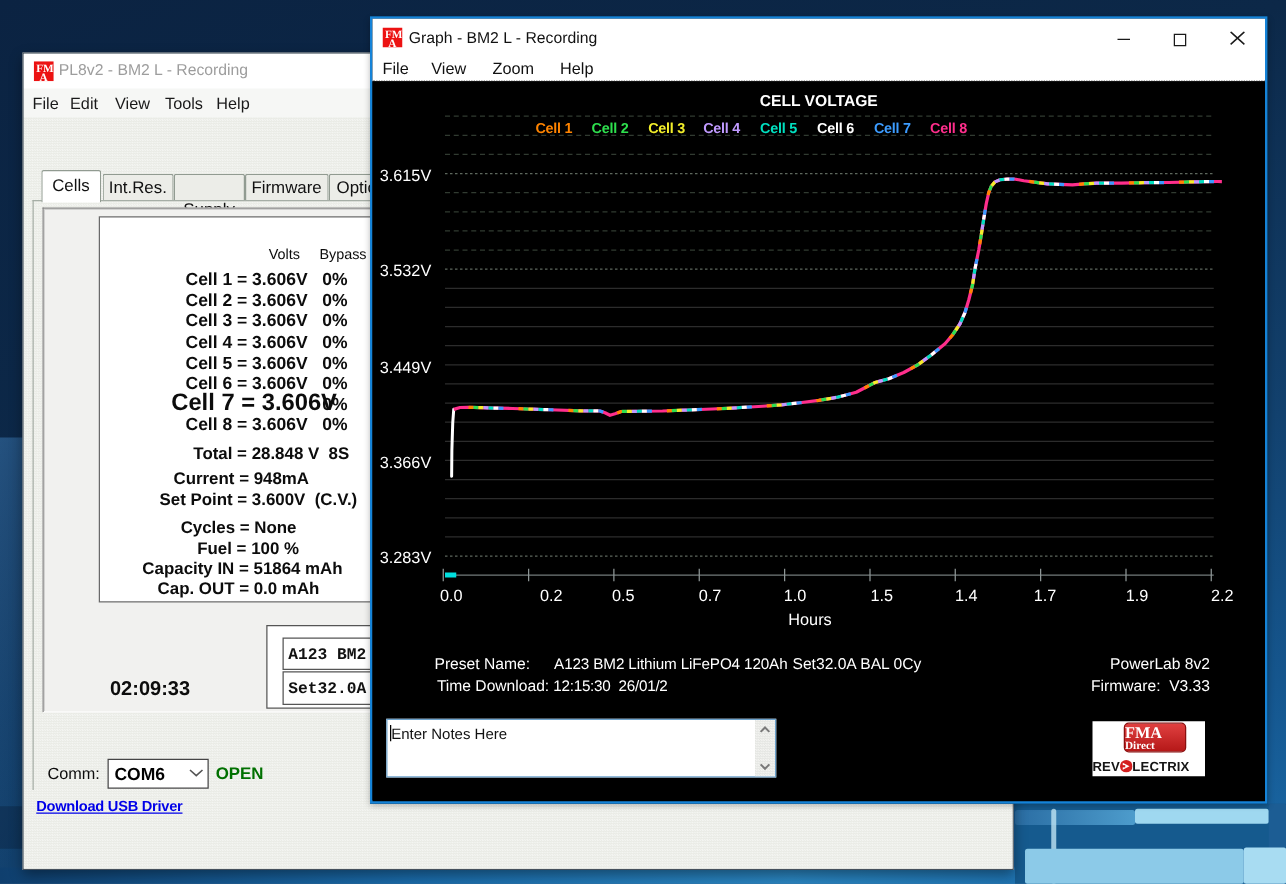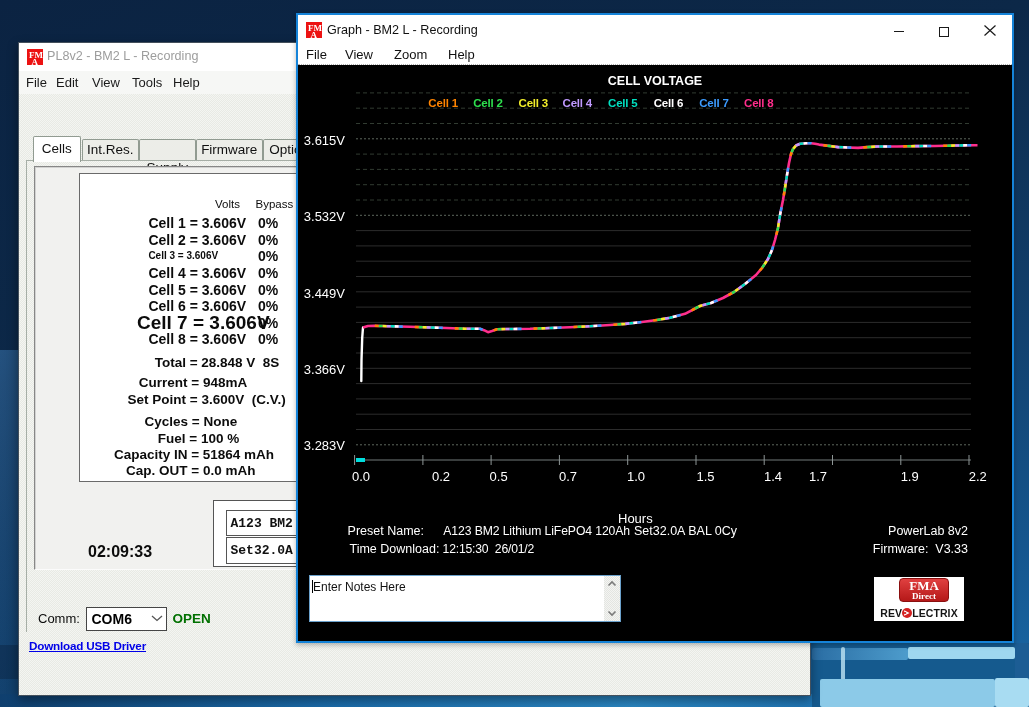--- a/index.html
+++ b/index.html
@@ -32,22 +32,22 @@
 #win2 { left:296px; top:13px; width:718px; height:630px; background:#000; border:2px solid #1583d8; box-shadow:0 2px 5px rgba(0,0,0,.28); }
 #w2title { position:absolute; left:0; top:0; width:100%; height:29px; background:#fff; }
 #w2menu { position:absolute; left:0; top:29px; width:100%; height:21px; background:#fff; font-size:13px; color:#111; border-bottom:1px dotted #b0b0b0; }
 #w2menu span { position:absolute; top:3px; }
 #w2client { position:absolute; left:0; top:50px; width:714px; height:575px; background:#000; }
 #chart { position:absolute; left:0; top:0; }
 .wlab { position:absolute; color:#fff; font-size:13px; line-height:16px; }
 .leg { position:absolute; top:32px; width:50px; text-align:center; font-size:11.5px; font-weight:bold; letter-spacing:-0.2px; }
 #notes { position:absolute; left:11px; top:510px; width:312px; height:46.5px; background:#fff; border:1px solid #6ca2cc; }
 #logo { position:absolute; left:576px; top:512px; width:90px; height:44px; background:#fff; }
-#fmabadge { position:absolute; left:25px; top:1px; width:50px; height:24px; background:linear-gradient(#e04040,#b51818); border:1px solid #8a0f0f; border-radius:4px; color:#fff; font-family:"Liberation Serif",serif; font-weight:bold; text-align:center; }
-#revo { position:absolute; left:0px; top:29.5px; width:90px; text-align:center; font-size:10.5px; font-weight:bold; color:#151515; letter-spacing:.1px; white-space:nowrap; }
+#fmabadge { position:absolute; left:25px; top:1px; width:50px; height:24px; background:linear-gradient(#e04040,#b51818); border:1px solid #8a0f0f; border-radius:4px; color:#fff; font-family:"Liberation Serif",serif; font-weight:bold; text-align:left; }
+#revo { position:absolute; left:0px; top:29.5px; width:90px; font-size:10.5px; font-weight:bold; color:#151515; letter-spacing:.1px; white-space:nowrap; }
 .dot { display:inline-block; width:10px; height:10px; position:relative; top:1.5px; }
 </style></head>
 <body>
 <div id="desk"></div>
 <div id="beam1" class="abs"></div>
 <div id="brpanes" class="abs">
   <div class="pane" style="left:0px;top:5px;width:96px;height:12px;background:linear-gradient(90deg,#2a6da3,#4d9ccc)"></div>
   <div class="pane" style="left:96px;top:4px;width:107px;height:12px;background:#9fd8f0"></div>
   <div class="pane" style="left:203px;top:0;width:14px;height:64px;background:#1c5d94"></div>
   <div class="pane" style="left:29px;top:4px;width:4px;height:60px;background:rgba(191,228,244,.8)"></div>
@@ -83,21 +83,21 @@
     <div id="tabpanel"></div>
     <div id="innerfr"></div>
     <div id="infopanel"></div>
 
     <div class="bl" style="left:196px;top:102px;font-weight:normal;font-size:11.5px">Volts</div>
     <div class="bl" style="left:236.5px;top:102px;font-weight:normal;font-size:11.5px">Bypass</div>
     <div class="bl" style="left:129.4px;top:121.2px;font-size:14px">Cell 1 = 3.606V</div>
     <div class="bl" style="left:238.9px;top:121.2px;font-size:14px">0%</div>
     <div class="bl" style="left:129.4px;top:137.8px;font-size:14px">Cell 2 = 3.606V</div>
     <div class="bl" style="left:238.9px;top:137.8px;font-size:14px">0%</div>
-    <div class="bl" style="left:129.4px;top:154.3px;font-size:10px">Cell 3 = 3.606V</div>
+    <div class="bl" style="left:129.4px;top:154.3px;font-size:14px">Cell 3 = 3.606V</div>
     <div class="bl" style="left:238.9px;top:154.3px;font-size:14px">0%</div>
     <div class="bl" style="left:129.4px;top:170.9px;font-size:14px">Cell 4 = 3.606V</div>
     <div class="bl" style="left:238.9px;top:170.9px;font-size:14px">0%</div>
     <div class="bl" style="left:129.4px;top:187.5px;font-size:14px">Cell 5 = 3.606V</div>
     <div class="bl" style="left:238.9px;top:187.5px;font-size:14px">0%</div>
     <div class="bl" style="left:129.4px;top:204.0px;font-size:14px">Cell 6 = 3.606V</div>
     <div class="bl" style="left:238.9px;top:204.0px;font-size:14px">0%</div>
     <div class="bl" style="left:118px;top:220.6px;font-size:19px">Cell 7 = 3.606V</div>
     <div class="bl" style="left:238.9px;top:220.6px;font-size:14px">0%</div>
     <div class="bl" style="left:129.4px;top:237.2px;font-size:14px">Cell 8 = 3.606V</div>
@@ -212,25 +212,25 @@
 <div class="wlab" style="left:-13px;top:296.8px;width:60px;text-align:right">3.366V</div>
 <div class="wlab" style="left:-13px;top:373.1px;width:60px;text-align:right">3.283V</div>
 
     <div class="wlab" style="left:43px;top:404px;width:40px;text-align:center">0.0</div>
 <div class="wlab" style="left:112px;top:404px;width:40px;text-align:right">0.2</div>
 <div class="wlab" style="left:180.60000000000002px;top:404px;width:40px;text-align:center">0.5</div>
 <div class="wlab" style="left:250px;top:404px;width:40px;text-align:center">0.7</div>
 <div class="wlab" style="left:318px;top:404px;width:40px;text-align:center">1.0</div>
 <div class="wlab" style="left:387.5px;top:404px;width:40px;text-align:center">1.5</div>
 <div class="wlab" style="left:455px;top:404px;width:40px;text-align:center">1.4</div>
-<div class="wlab" style="left:500px;top:404px;width:40px;text-align:center">1.7</div>
+<div class="wlab" style="left:518px;top:404px;width:40px;text-align:center">1.7</div>
 <div class="wlab" style="left:591.7px;top:404px;width:40px;text-align:center">1.9</div>
 <div class="wlab" style="left:659.8px;top:404px;width:40px;text-align:center">2.2</div>
 
-    <div class="wlab" style="left:320px;top:446px;width:60px;">Hours</div>
+    <div class="wlab" style="left:320px;top:423px;width:60px;text-align:center">Hours</div>
     <div class="wlab" style="left:49.6px;top:458px;font-size:12.5px">Preset Name:</div>
     <div class="wlab" style="left:145.3px;top:458px;font-size:12.2px;letter-spacing:-0.1px">A123 BM2 Lithium LiFePO4 120Ah</div>
     <div class="wlab" style="left:336px;top:458px;font-size:12.5px">Set32.0A BAL 0Cy</div>
     <div class="wlab" style="left:51.5px;top:476.3px;font-size:12.5px">Time Download:</div>
     <div class="wlab" style="left:144.6px;top:476.3px;font-size:12.2px;letter-spacing:-0.2px">12:15:30&nbsp; 26/01/2</div>
     <div class="wlab" style="left:562px;top:458.3px;width:108px;text-align:right;font-size:12.5px">PowerLab 8v2</div>
     <div class="wlab" style="left:562px;top:476.3px;width:108px;text-align:right;font-size:12.5px">Firmware:&nbsp; V3.33</div>
     <div id="notes">
       <div style="position:absolute;left:3px;top:4px;font-size:12px;color:#111">Enter Notes Here</div>
       <div style="position:absolute;left:2px;top:4px;width:1px;height:13px;background:#000"></div>

